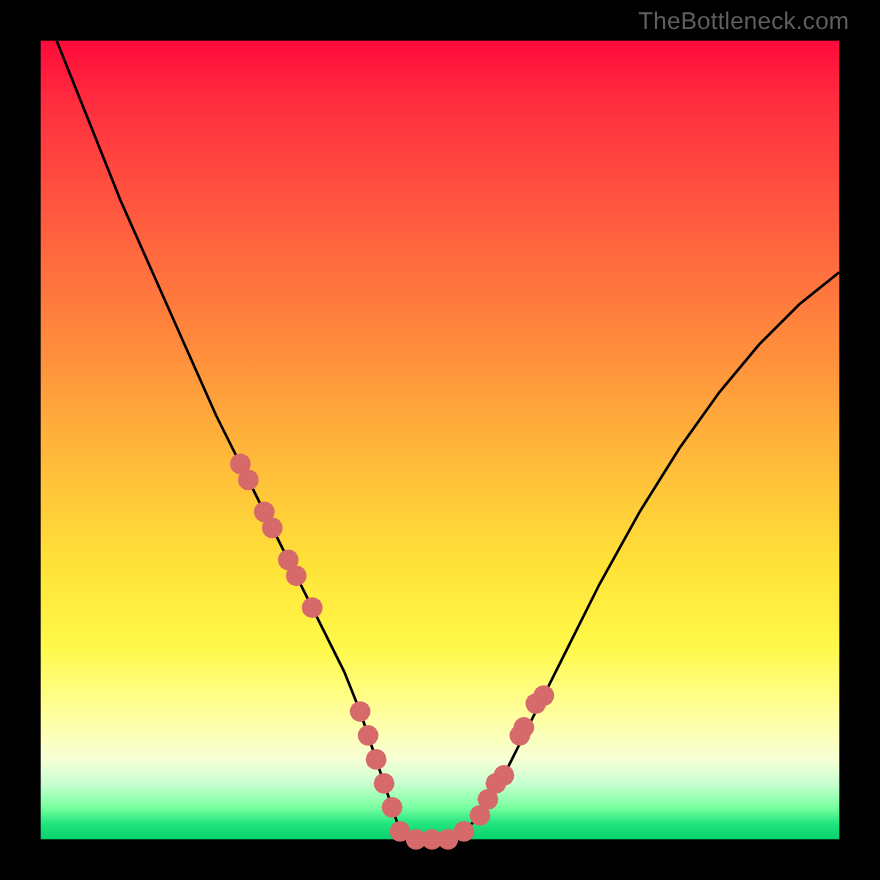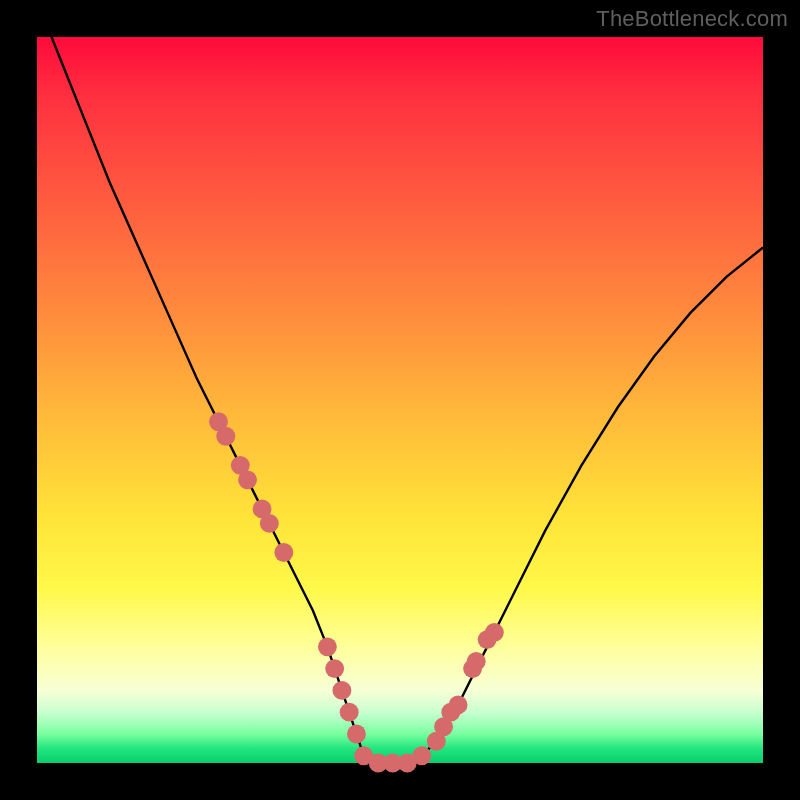--- a/index.html
+++ b/index.html
@@ -38,21 +38,21 @@
       #f7ffd6 90%,
       #c8ffd0 93%,
       #7affa0 96%,
       #22e57f 98%,
       #07d06c 100%
     );
   }
   .watermark {
     position: absolute;
     top: 6px;
-    right: 12px;
+    right: 28px;
     color: #5f5f5f;
     font-size: 22px;
     letter-spacing: 0.2px;
     font-weight: 400;
   }
   svg.curve {
     position: absolute;
     top: 0;
     left: 0;
     width: 726px;

